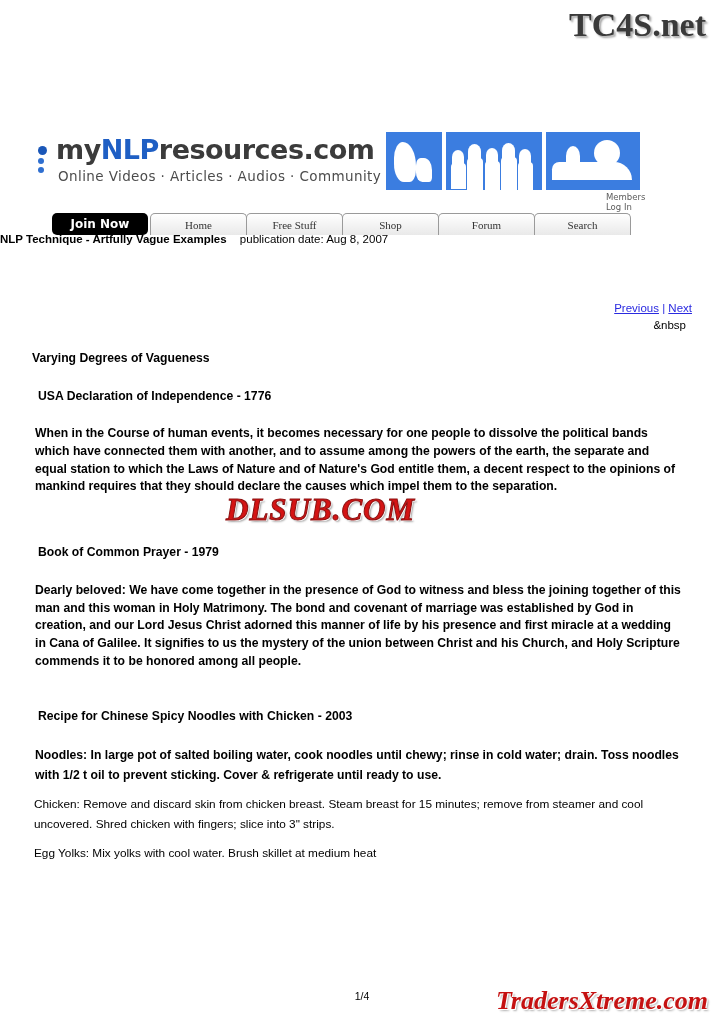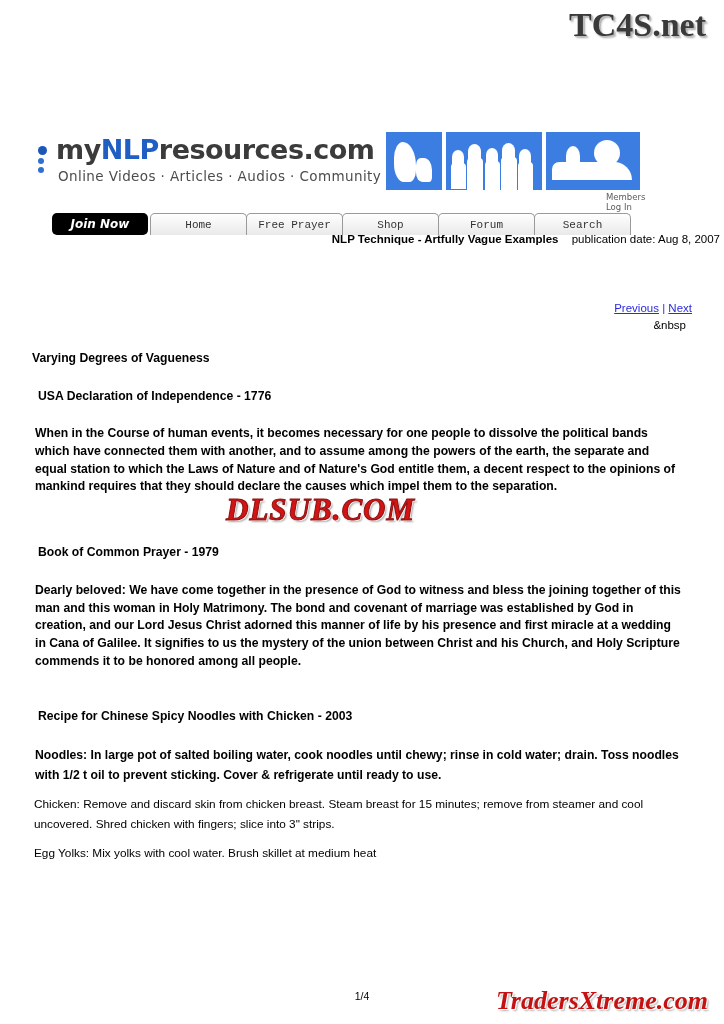--- a/index.html
+++ b/index.html
@@ -132,49 +132,48 @@
   }
   .nav-join {
     width: 96px;
     height: 22px;
     background: #000000;
     color: #ffffff;
     border-radius: 5px;
     font-family: "DejaVu Sans", sans-serif;
     font-size: 12px;
     font-weight: bold;
-    font-style: italic;
     display: flex;
     align-items: center;
     justify-content: center;
     margin-right: 2px;
   }
   .nav-tab {
     width: 95px;
     height: 21px;
     border: 1px solid #9a9a9a;
     border-bottom: none;
     border-radius: 5px 5px 0 0;
     background: linear-gradient(#ffffff, #e9e9e9);
-    font-family: Liberation Mono, monospace;
+    font-family: Liberation Serif, serif;
     font-size: 11px;
     color: #333333;
     display: flex;
     align-items: center;
     justify-content: center;
     margin-right: -1px;
   }
 
   
   .title-line {
     position: absolute;
     top: 233px;
     left: 0;
     width: 720px;
-    text-align: right;
+    text-align: left;
     font-size: 11.5px;
   }
   .title-line .doc-title {
     font-weight: bold;
     color: #000000;
   }
   .title-line .pubdate {
     font-weight: normal;
     color: #000000;
     margin-left: 10px;
@@ -327,21 +326,21 @@
       <span class="silhouette s3c"></span>
     </div>
   </div>
 
   <div class="members-login">Members Log In</div>
 </div>
 
 <div class="navbar">
   <div class="nav-join">Join Now</div>
   <div class="nav-tab">Home</div>
-  <div class="nav-tab">Free Prayer</div>
+  <div class="nav-tab">Free Stuff</div>
   <div class="nav-tab">Shop</div>
   <div class="nav-tab">Forum</div>
   <div class="nav-tab">Search</div>
 </div>
 
 <div class="title-line">
   <span class="doc-title">NLP Technique - Artfully Vague Examples</span>
   <span class="pubdate">publication date: Aug 8, 2007</span>
 </div>
 <div class="hr-line"></div>

